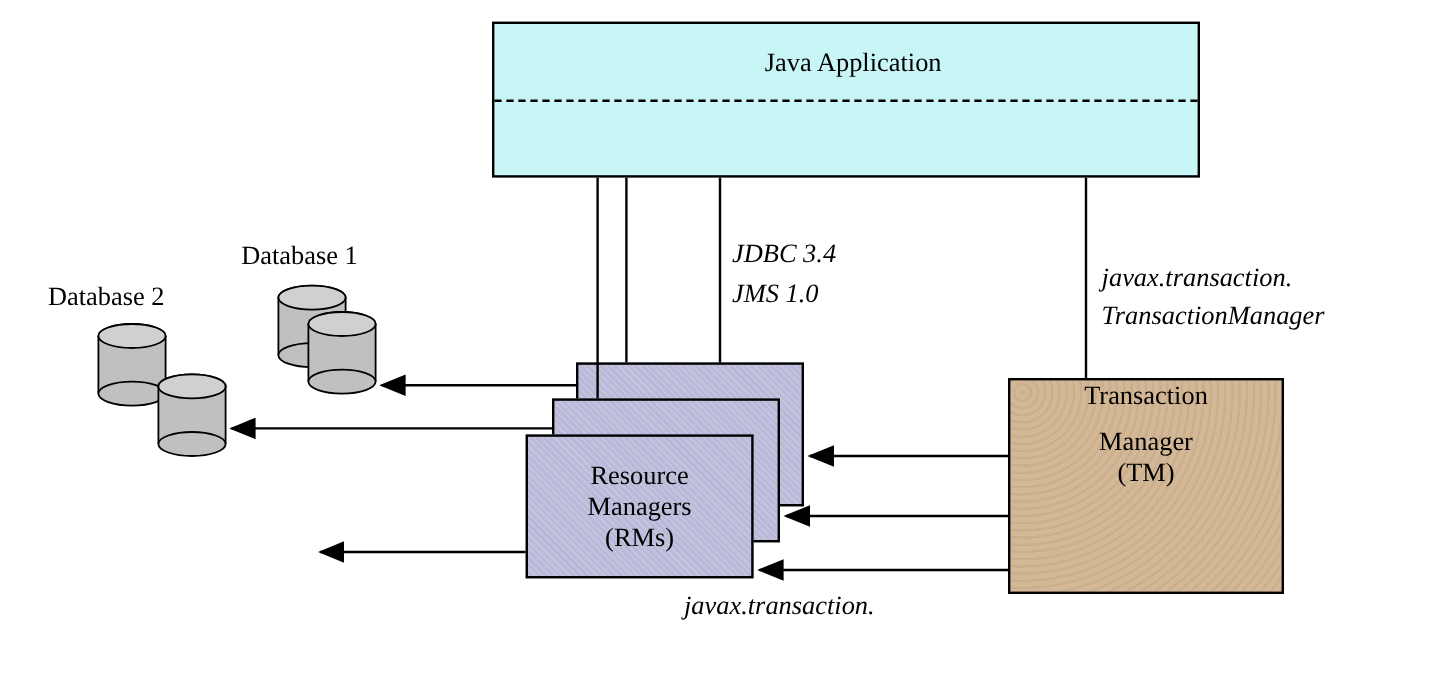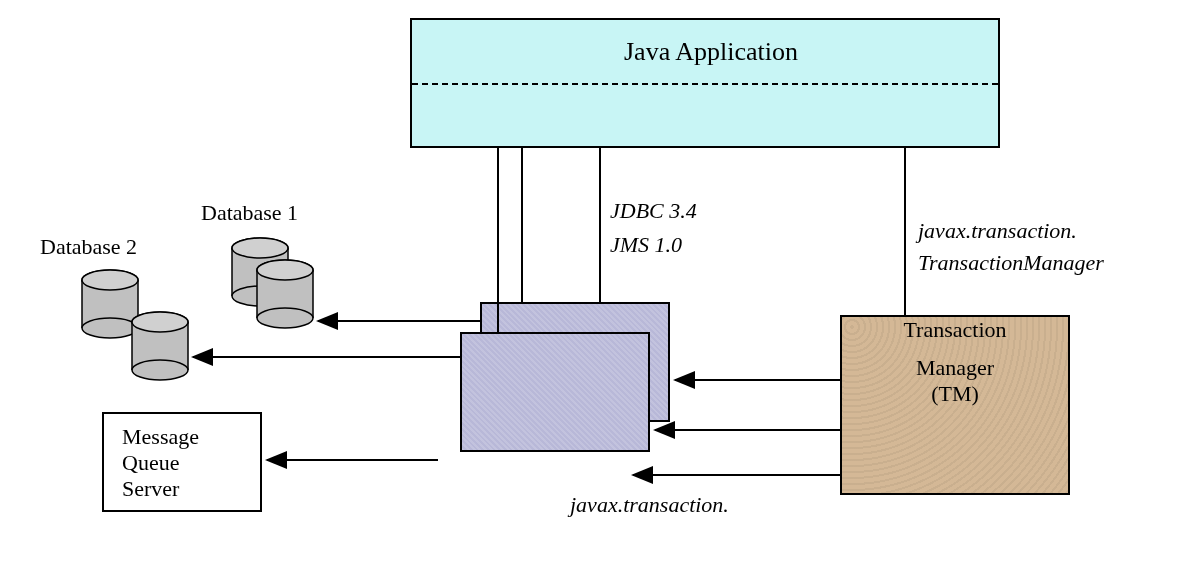--- a/index.html
+++ b/index.html
@@ -20,21 +20,21 @@
     }
     .app-box {
       background: #c8f5f5;
       text-align: center;
     }
     .app-top {
       height: 50%;
       display: flex;
       align-items: center;
       justify-content: center;
-      font-size: 26px;
+      font-size: 22px;
       border-bottom: 2px dashed black;
       padding-left: 12px;
     }
     .app-bottom {
       height: 50%;
       display: flex;
       align-items: center;
       justify-content: center;
       font-size: 22px;
       border-top: none;
@@ -83,32 +83,32 @@
 <body>
 
 <div class="canvas">
 
   <div class="box app-box" style="left:410px; top:18px; width:590px; height:130px;">
     <div class="app-top">Java Application</div>
   </div>
 
   <div class="box rm-box" style="left:480px; top:302px; width:190px; height:120px;"></div>
   <div class="box rm-box" style="left:460px; top:332px; width:190px; height:120px;"></div>
+  <div class="box rm-box" style="left:438px; top:362px; width:190px; height:120px;">
+    <div>Resource</div>
+    <div>Managers</div>
+    <div>(RMs)</div>
+  </div>
 
   <div class="box tm-box" style="left:840px; top:315px; width:230px; height:180px;">
     <div style="margin-bottom:12px;">Transaction</div>
     <div>Manager</div>
     <div>(TM)</div>
   </div>
 
-  <div class="box msg-box" style="left:102px; top:412px; width:160px; height:100px;">
-    <div>Message</div>
-    <div>Queue</div>
-    <div>Server</div>
-  </div>
 
   <div class="label" style="left:201px; top:200px;">Database 1</div>
   <div class="label" style="left:40px; top:234px;">Database 2</div>
 
   <div class="label italic" style="left:610px; top:198px;">JDBC 3.4</div>
   <div class="label italic" style="left:610px; top:232px;">JMS 1.0</div>
 
   <div class="label italic" style="left:918px; top:218px;">javax.transaction.</div>
   <div class="label italic" style="left:918px; top:250px;">TransactionManager</div>
 

